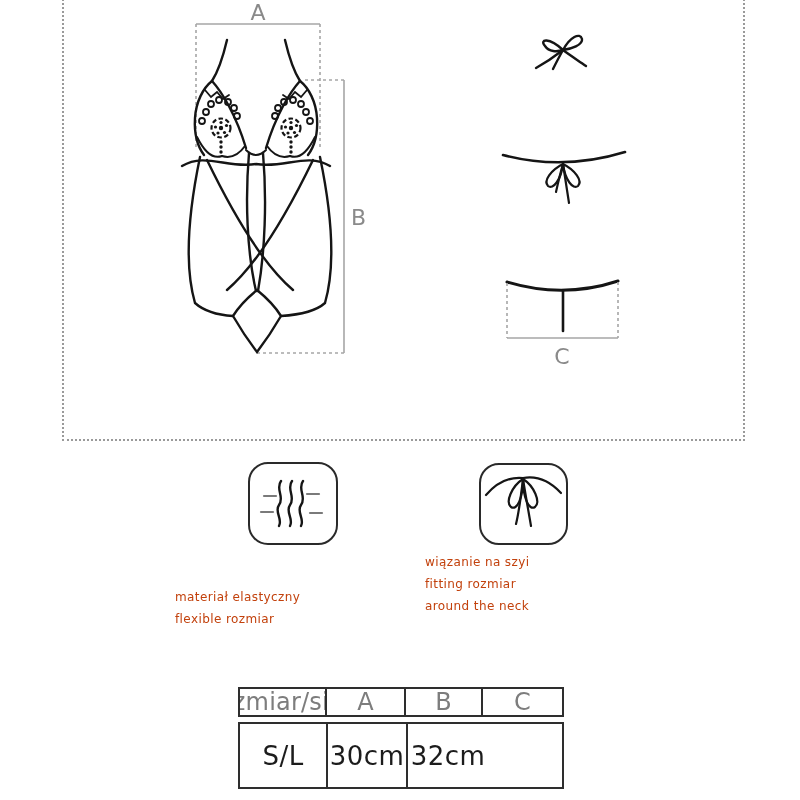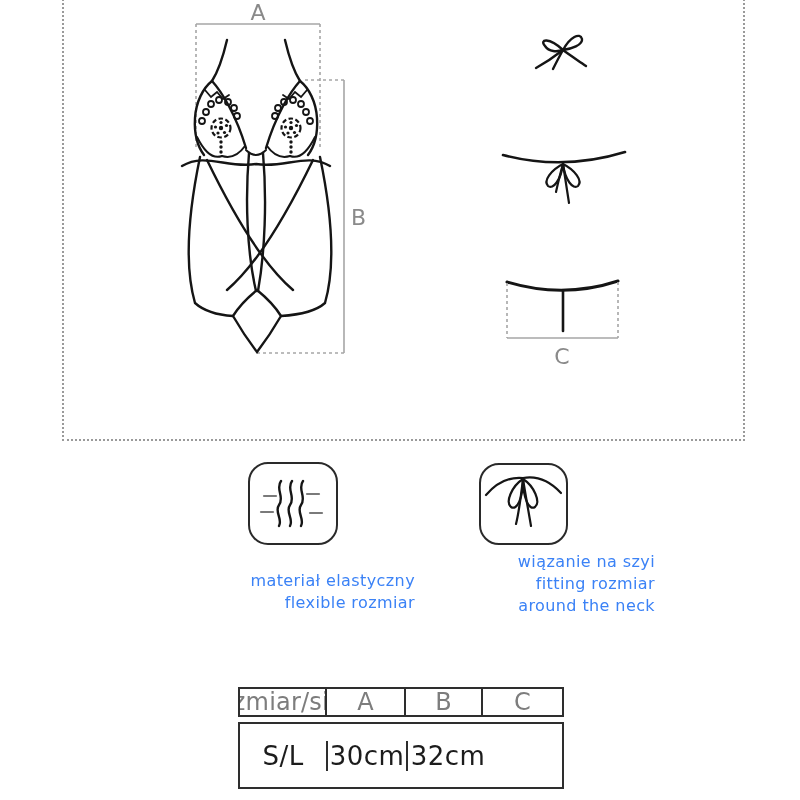--- a/index.html
+++ b/index.html
@@ -17,31 +17,31 @@
 
   
   .icon-box {
     position:absolute; border:2.4px solid #2a2a2a; border-radius:20px; background:#fff;
   }
   .icon-box svg { display:block; }
   #icon-elastic { left:248px; top:462px; width:90px; height:83px; }
   #icon-lacing  { left:479px; top:463px; width:89px; height:82px; }
 
   .feature-text {
-    position:absolute; text-align:right; color:#3b82f6;
-    font-size:16px; line-height:22px; letter-spacing:0.4px;
-  }
-  #feature-text-1 { left:175px; top:570px; width:240px; }
+    position:absolute; text-align:left; color:#c2410c;
+    font-size:12px; line-height:22px; letter-spacing:0.4px;
+  }
+  #feature-text-1 { left:175px; top:586px; width:240px; }
   #feature-text-2 { left:425px; top:551px; width:230px; }
 
   
   .size-table { position:absolute; left:238px; top:687px; width:326px; }
   .trow { display:flex; border:2px solid #2e2e2e; background:#fff; }
   .trow.header { height:30px; }
-  .trow.data   { height:67px; margin-top:5px;align-items:center; }
+  .trow.data   { height:67px; margin-top:5px; }
   .tcell {
     display:flex; align-items:center; justify-content:center;
     border-left:2px solid #2e2e2e; overflow:hidden;
   }
   .tcell:first-child { border-left:none; }
   .c0 { width:86px; } .c1 { width:80px; } .c2 { width:78px; } .c3 { width:82px; }
   .header .c0 { font-size:13.5px; color:#1c1c1c; letter-spacing:0.2px; }
   .header .tcell { font-size:24px; color:#7d7d7d; }
   .data .c0 { font-size:27px; color:#7d7d7d; }
   .data .tcell { font-size:26px; color:#1c1c1c; letter-spacing:0.5px; }

